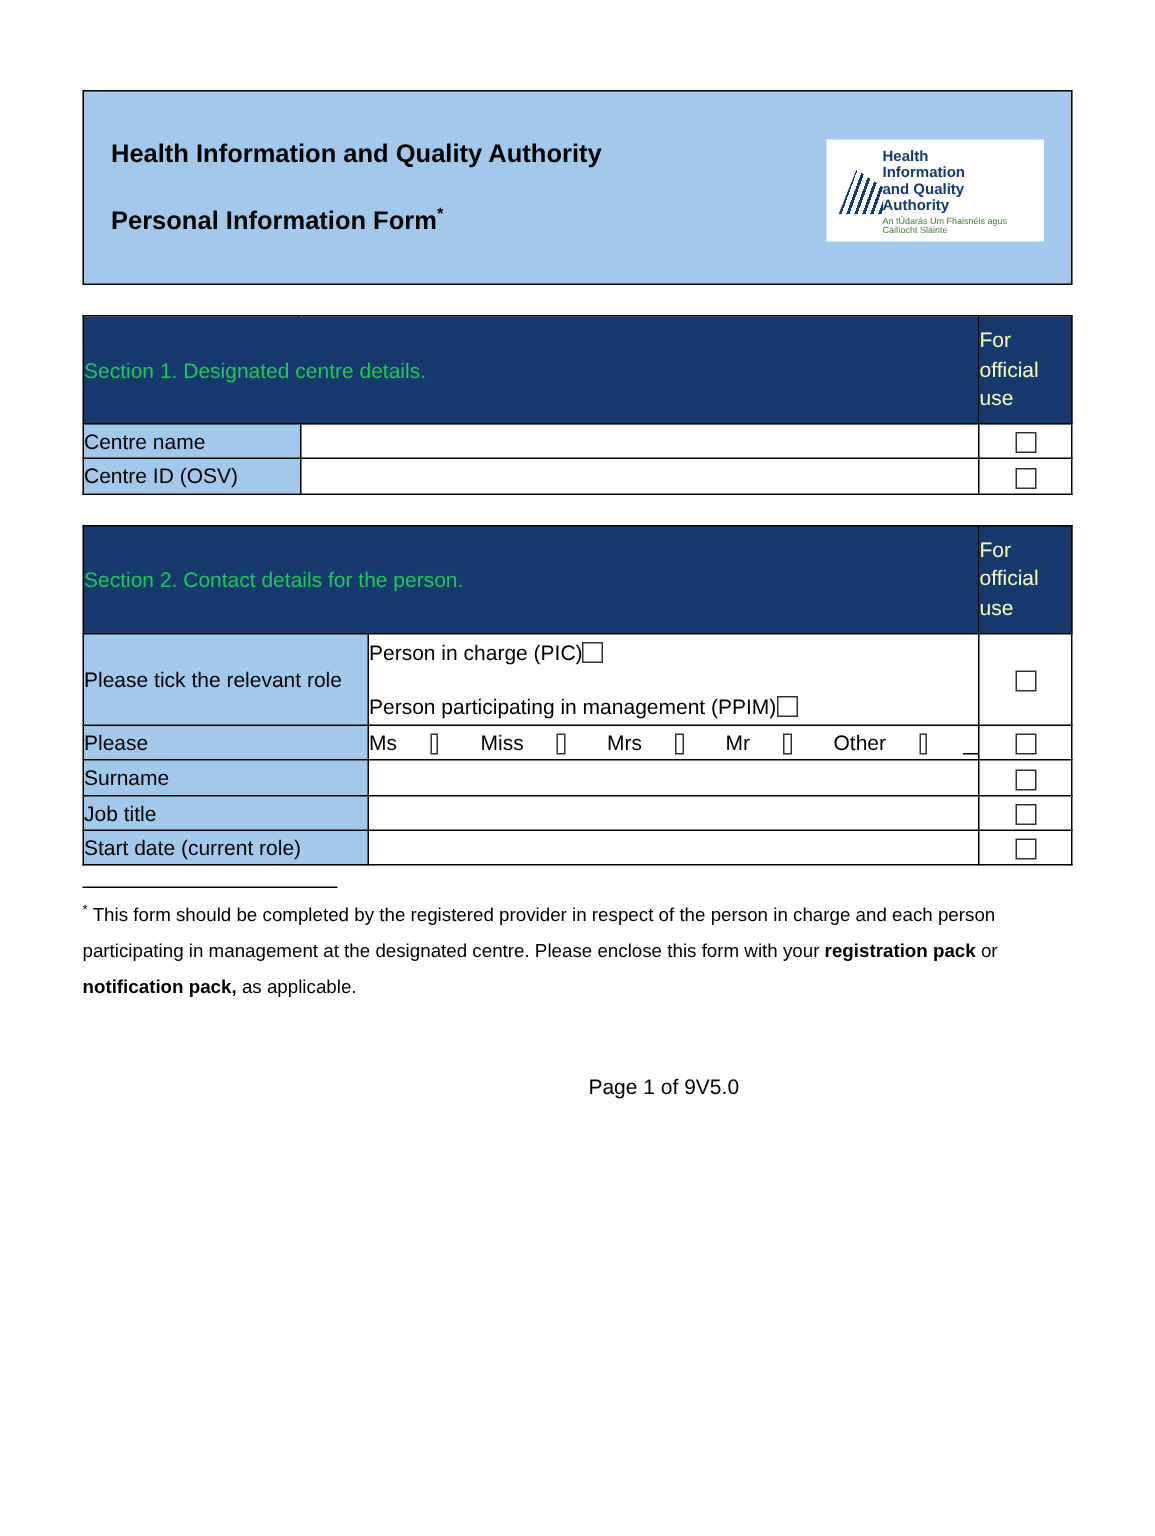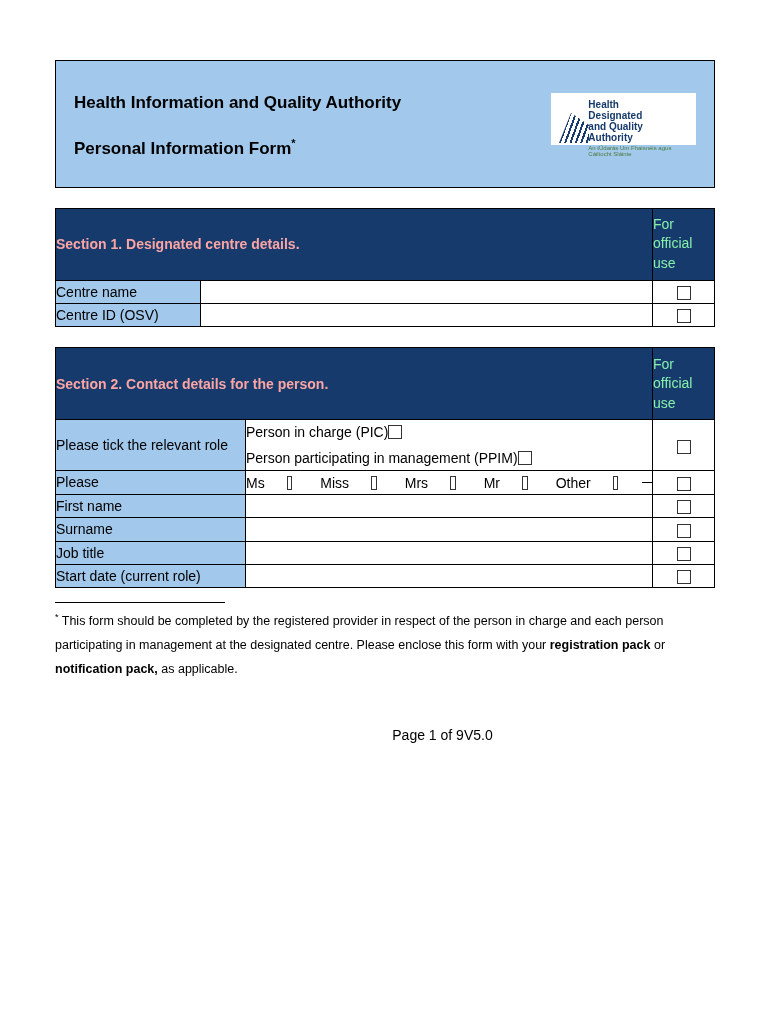--- a/index.html
+++ b/index.html
@@ -34,21 +34,21 @@
     font-weight: bold;
     vertical-align: super;
   }
   .logo {
     background: #fff;
     padding: 6px 8px;
     display: flex;
     align-items: flex-start;
     gap: 6px;
     width: 145px;
-    height: 52px;
+    height: 68px;
   }
   .logo-mark {
     width: 30px;
     height: 44px;
     position: relative;
   }
   .logo-mark .stripes {
     position: absolute;
     bottom: 0;
     left: 0;
@@ -76,29 +76,29 @@
     margin-top: 20px;
     table-layout: fixed;
   }
   .section-table th, .section-table td {
     border: 1px solid #000;
     vertical-align: middle;
     padding: 0;
   }
   .section-header {
     background: #163a6b;
-    color: #fca5a5;
-    font-weight: bold;
+    color: #22c55e;
+    font-weight: normal;
     text-align: left;
     padding: 16px 12px;
     height: 72px;
   }
   .official-header {
     background: #163a6b;
-    color: #86efac;
+    color: #fef9c3;
     font-weight: normal;
     text-align: left;
     padding: 4px 6px;
     line-height: 1.4;
     font-size: 14px;
     width: 62px;
     height: 72px;
   }
   .label-cell {
     background: #a2c8eb;
@@ -125,21 +125,21 @@
     vertical-align: middle;
   }
   .role-option {
     display: flex;
     align-items: center;
     padding: 4px 0;
   }
   .title-options {
     display: flex;
     gap: 22px;
-    align-items: center;
+    align-items: flex-end;
     flex-wrap: nowrap;
   }
   .title-options span { white-space: nowrap; }
   .underline {
     display: inline-block;
     width: 32px;
     border-bottom: 1px solid #000;
     margin-left: 2px;
     vertical-align: baseline;
   }
@@ -171,21 +171,21 @@
   <div class="header-text">
     <h1>Health Information and Quality Authority</h1>
     <h2><span>Personal Information Form</span><sup>*</sup></h2>
   </div>
   <div class="logo">
     <div class="logo-mark">
         <div class="stripes"></div>
       </div>
     <div class="logo-text">
       <div>Health</div>
-      <div>Designated</div>
+      <div>Information</div>
       <div>and Quality</div>
       <div>Authority</div>
       <div class="sub">An tÚdarás Um Fhaisnéis agus Cáilíocht Sláinte</div>
     </div>
   </div>
 </div>
 
 <table class="section-table">
   <colgroup>
       <col style="width:145px">
@@ -221,21 +221,21 @@
     <th class="section-header" colspan="2">Section 2. Contact details for the person.</th>
     <th class="official-header">For official use</th>
   </tr>
   <tr>
     <td class="label-cell">Please tick the relevant role</td>
     <td class="input-cell">
       <div class="role-option">
         <span>Person in charge (PIC)</span>
         <span class="checkbox"></span>
       </div>
-      <div class="role-option" style="margin-top:2px;">
+      <div class="role-option" style="margin-top:12px;">
         <span>Person participating in management (PPIM)</span>
         <span class="checkbox"></span>
       </div>
     </td>
     <td class="check-cell"><span class="checkbox"></span></td>
   </tr>
   <tr>
     <td class="label-cell">Please</td>
     <td class="input-cell">
       <div class="title-options">
@@ -248,25 +248,20 @@
         <span style="margin-left:6px">Mr</span>
             <span class="checkbox"></span>
         <span style="margin-left:6px">Other</span>
             <span class="checkbox"></span>
         <span class="underline"></span>
       </div>
     </td>
     <td class="check-cell"><span class="checkbox"></span></td>
   </tr>
   <tr>
-    <td class="label-cell">First name</td>
-    <td class="input-cell"></td>
-    <td class="check-cell"><span class="checkbox"></span></td>
-  </tr>
-  <tr>
     <td class="label-cell">Surname</td>
     <td class="input-cell"></td>
     <td class="check-cell"><span class="checkbox"></span></td>
   </tr>
   <tr>
     <td class="label-cell">Job title</td>
     <td class="input-cell"></td>
     <td class="check-cell"><span class="checkbox"></span></td>
   </tr>
   <tr>

